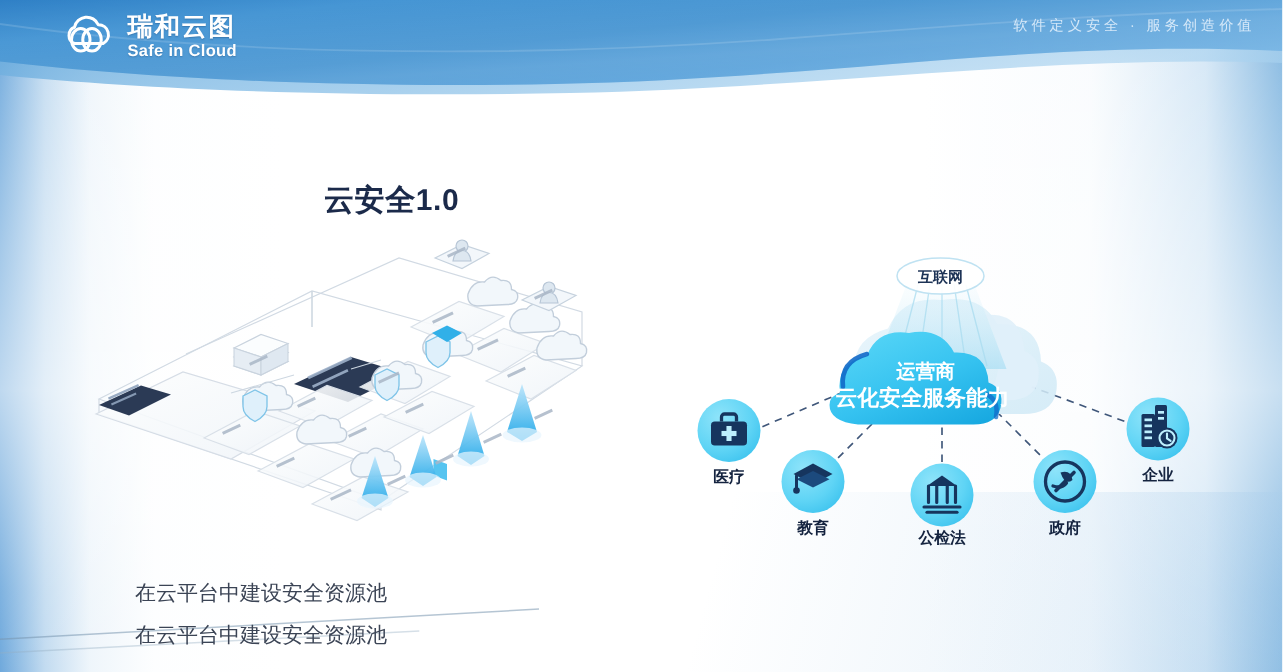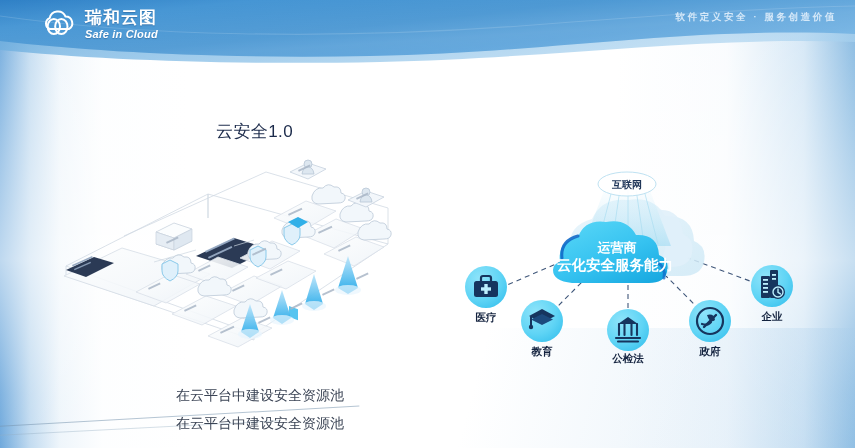--- a/index.html
+++ b/index.html
@@ -102,21 +102,20 @@
     letter-spacing: 1px;
     text-shadow: 0 1px 1px rgba(20,60,110,0.35);
   }
   .logo-en {
     color: #ffffff;
     font-size: 11px;
     font-weight: bold;
     letter-spacing: 0.2px;
     margin-top: 3px;
     text-shadow: 0 1px 1px rgba(20,60,110,0.35);
-    font-style: italic;
   }
 
   .header-title {
     position: absolute;
     left: 210px;
     top: 10px;
     color: #ffffff;
     font-size: 23px;
     font-weight: bold;
     letter-spacing: 0.5px;
@@ -126,40 +125,39 @@
 
   .header-tagline {
     position: absolute;
     right: 18px;
     top: 11px;
     color: #dfeefb;
     font-size: 9.5px;
     letter-spacing: 2.6px;
     white-space: nowrap;
     opacity: 0.92;
-    font-weight: bold;
   }
 
   
   .sec-title {
     position: absolute;
-    font-size: 17px;
-    font-weight: normal;
+    font-size: 20px;
+    font-weight: bold;
     color: #1b2a4a;
     letter-spacing: 0.4px;
     white-space: nowrap;
   }
   #title-left  { left: 216px; top: 120px; }
   #title-right { left: 576px; top: 120px; }
 
   
   .caption {
     position: absolute;
     width: 340px;
-    text-align: center;
+    text-align: left;
     color: #3b4455;
     font-size: 14px;
     line-height: 28px;
     white-space: nowrap;
   }
   #cap-left  { left: 90px;  top: 381px; }
   #cap-right { left: 465px; top: 381px; }
 
   
   .panel {

